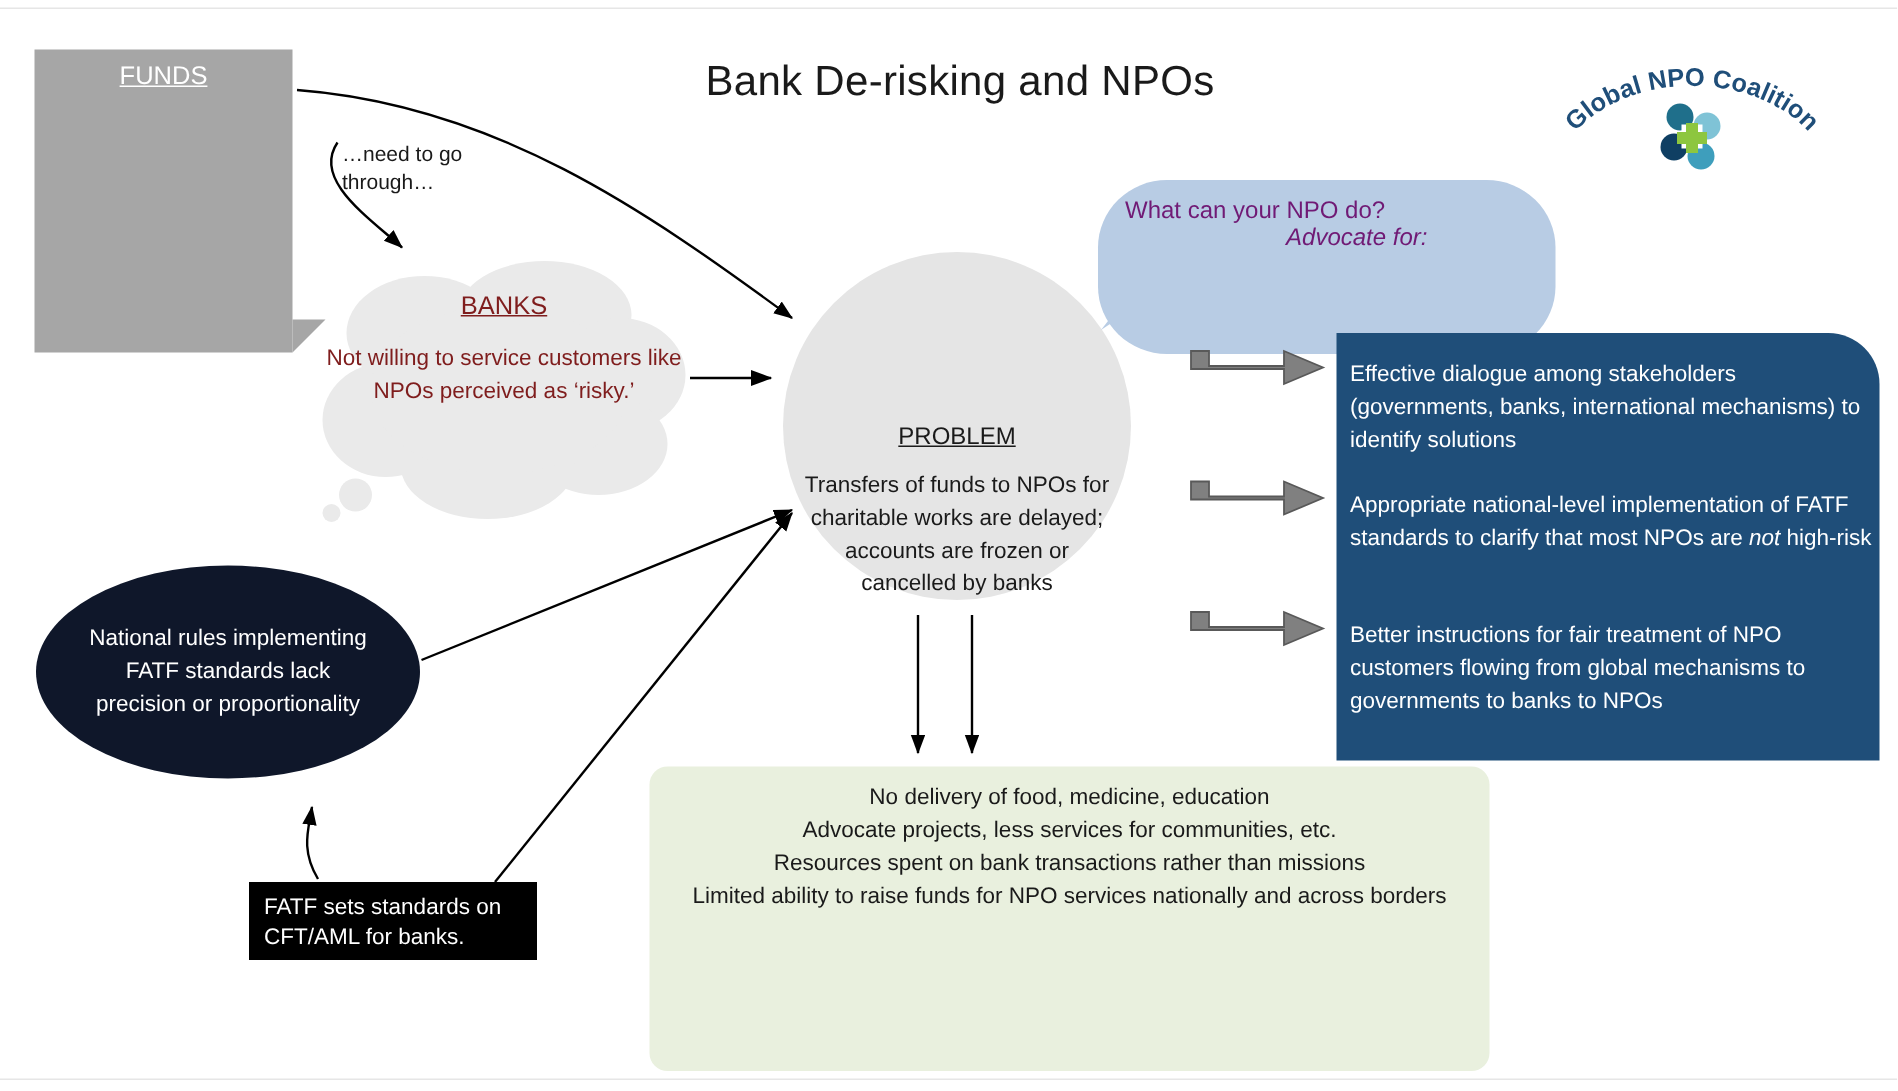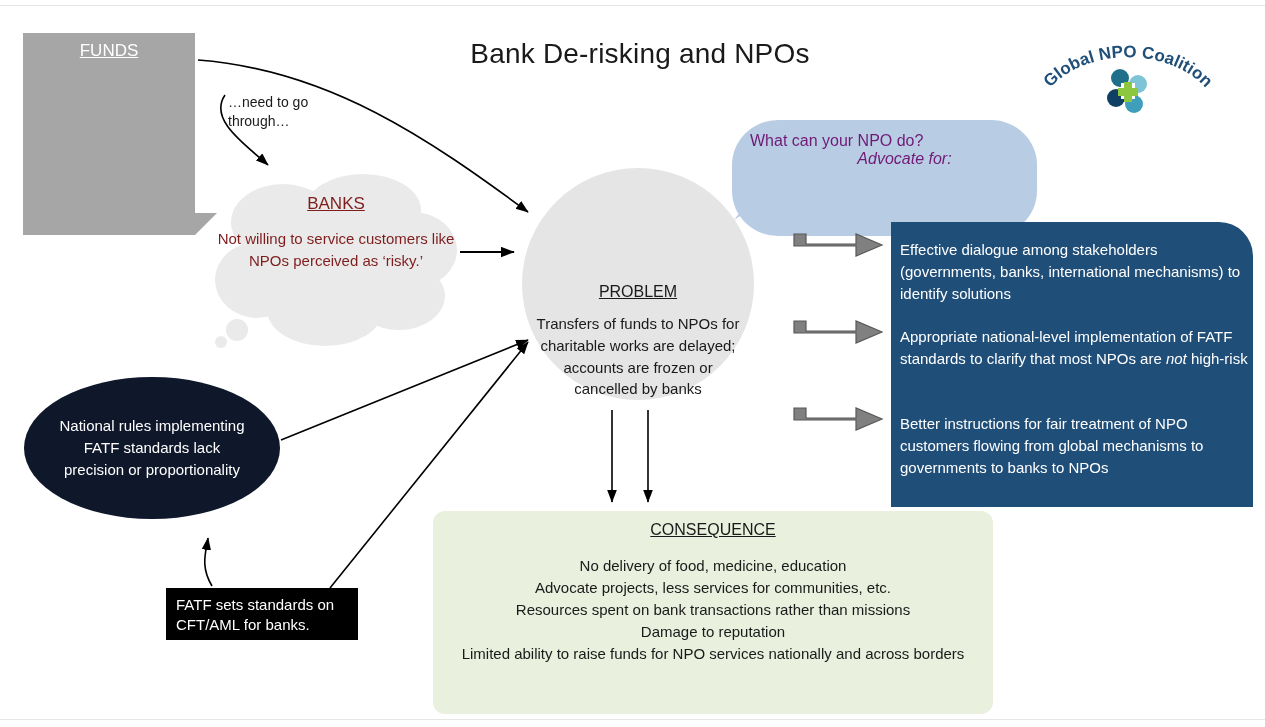--- a/index.html
+++ b/index.html
@@ -361,26 +361,24 @@
       <path d="M2,6 L14,6 L14,16 L64,16 L64,6 L90,17 L64,28 L64,18 L4,18 L2,18 Z" fill="#808080" stroke="#595959" stroke-width="1.2"></path>
     </svg>
   </div>
   <div class="block-arrow" style="left:792px; top:402px;">
     <svg width="94" height="30" viewBox="0 0 94 30">
       <path d="M2,6 L14,6 L14,16 L64,16 L64,6 L90,17 L64,28 L64,18 L4,18 L2,18 Z" fill="#808080" stroke="#595959" stroke-width="1.2"></path>
     </svg>
   </div>
 
   <div id="consequence">
-    <div class="hdr">CONSEQUENCE</div>
     <div class="body">
       <div>No delivery of food, medicine, education</div>
       <div>Advocate projects, less services for communities, etc.</div>
       <div>Resources spent on bank transactions rather than missions</div>
-      <div>Damage to reputation</div>
       <div>Limited ability to raise funds for NPO services nationally and across borders</div>
     </div>
   </div>
 
   <div id="logo">
     <svg width="196" height="128" viewBox="0 0 196 128">
       <defs>
         <path id="arcpath" d="M 10,74 A 92,66 0 0 1 186,74" fill="none"></path>
       </defs>
       <text font-family="Liberation Sans, sans-serif" font-size="17" font-weight="bold" fill="#1f4e79">

